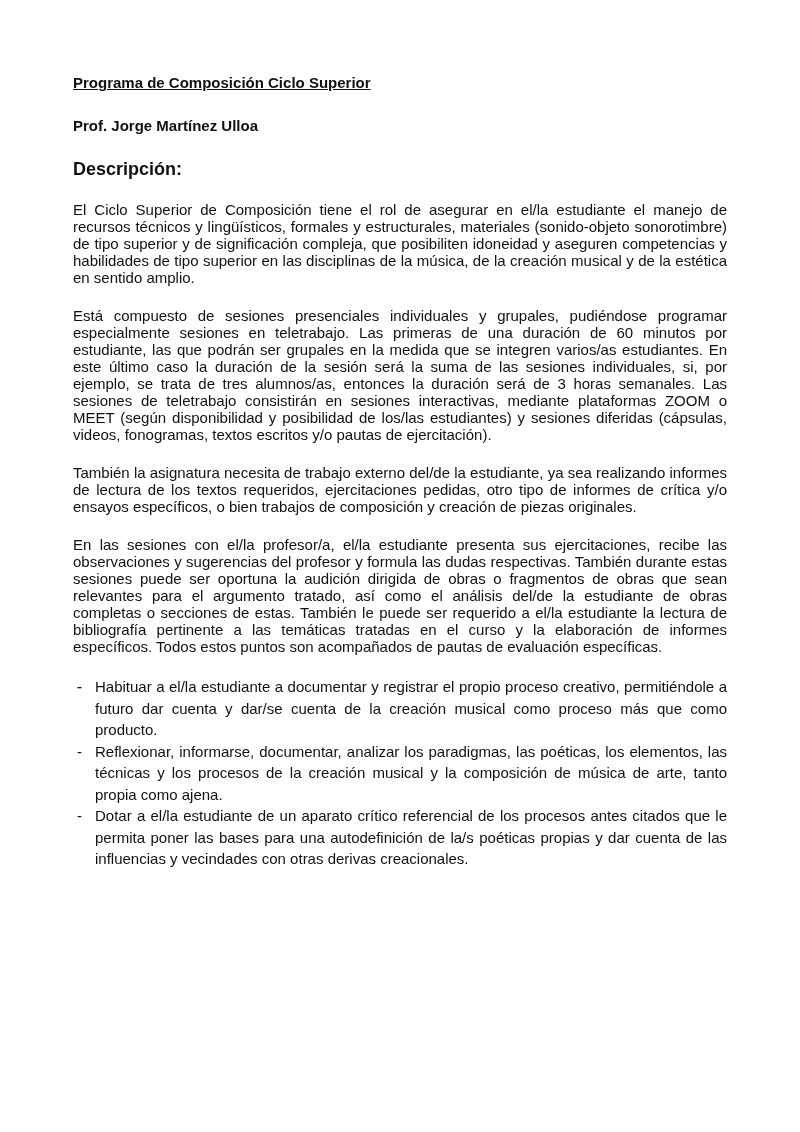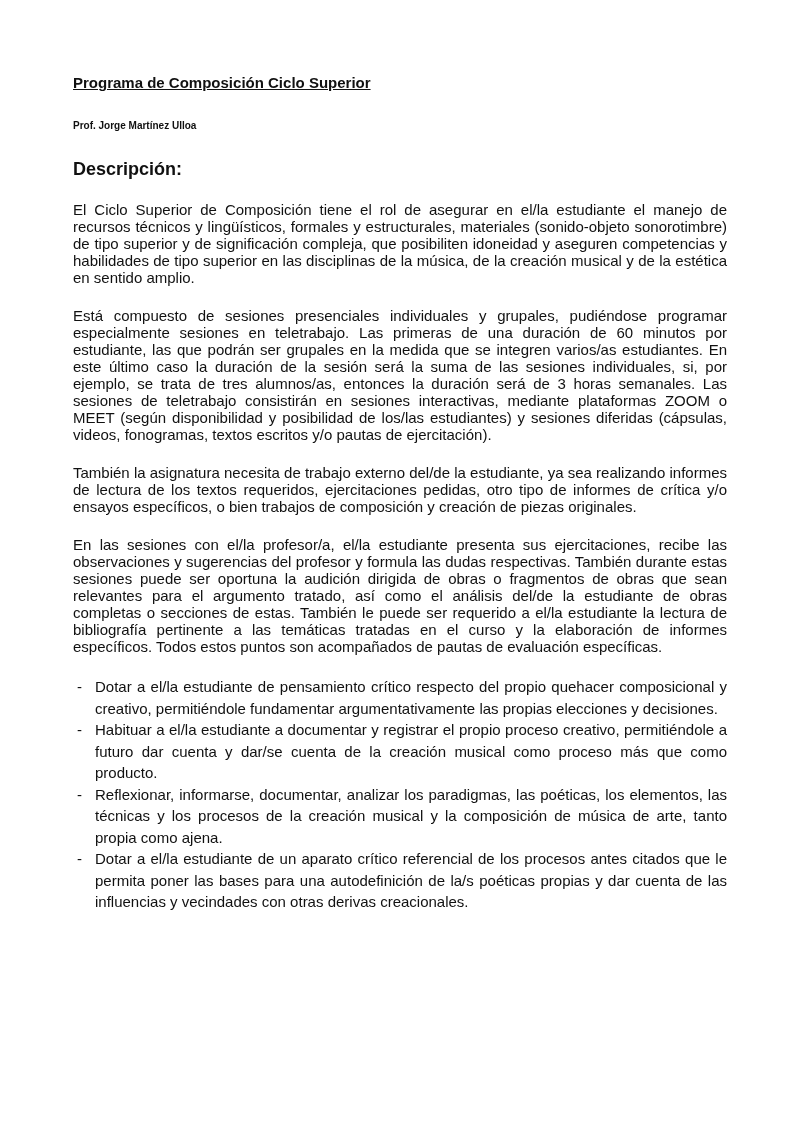--- a/index.html
+++ b/index.html
@@ -23,21 +23,21 @@
     background: #ffffff;
   }
   .doc-title {
     font-size: 15px;
     line-height: 22px;
     font-weight: bold;
     text-decoration: underline;
     margin: 0 0 21px 0;
   }
   .bold-line {
-    font-size: 10px;
+    font-size: 15px;
     line-height: 22px;
     font-weight: bold;
     margin: 0 0 21px 0;
   }
   .heading {
     font-size: 18px;
     line-height: 22px;
     font-weight: bold;
     margin: 0 0 21px 0;
   }
@@ -82,21 +82,20 @@
   <p class="para">Está compuesto de sesiones presenciales individuales y grupales, pudiéndose programar especialmente sesiones en teletrabajo. Las primeras de una duración de 60 minutos por estudiante, las que podrán ser grupales en la medida que se integren varios/as estudiantes. En este último caso la duración de la sesión será la suma de las sesiones individuales, si, por ejemplo, se trata de tres alumnos/as, entonces la duración será de 3 horas semanales. Las sesiones de teletrabajo consistirán en sesiones interactivas, mediante plataformas ZOOM o MEET (según disponibilidad y posibilidad de los/las estudiantes) y sesiones diferidas (cápsulas, videos, fonogramas, textos escritos y/o pautas de ejercitación).</p>
 
   <p class="para">También la asignatura necesita de trabajo externo del/de la estudiante, ya sea realizando informes de lectura de los textos requeridos, ejercitaciones pedidas, otro tipo de informes de crítica y/o ensayos específicos, o bien trabajos de composición y creación de piezas originales.</p>
 
   <p class="para">En las sesiones con el/la profesor/a, el/la estudiante presenta sus ejercitaciones, recibe las observaciones y sugerencias del profesor y formula las dudas respectivas. También durante estas sesiones puede ser oportuna la audición dirigida de obras o fragmentos de obras que sean relevantes para el argumento tratado, así como el análisis del/de la estudiante de obras completas o secciones de estas. También le puede ser requerido a el/la estudiante la lectura de bibliografía pertinente a las temáticas tratadas en el curso y la elaboración de informes específicos. Todos estos puntos son acompañados de pautas de evaluación específicas.</p>
 
 
   <ul class="objectives">
     <li class="objective">
       <span class="dash">-</span>
-      <span>Dotar a el/la estudiante de pensamiento crítico respecto del propio quehacer composicional y creativo, permitiéndole fundamentar argumentativamente las propias elecciones y decisiones.</span>
     </li>
     <li class="objective">
       <span class="dash">-</span>
       <span>Habituar a el/la estudiante a documentar y registrar el propio proceso creativo, permitiéndole a futuro dar cuenta y dar/se cuenta de la creación musical como proceso más que como producto.</span>
     </li>
     <li class="objective">
       <span class="dash">-</span>
       <span>Reflexionar, informarse, documentar, analizar los paradigmas, las poéticas, los elementos, las técnicas y los procesos de la creación musical y la composición de música de arte, tanto propia como ajena.</span>
     </li>
     <li class="objective">

